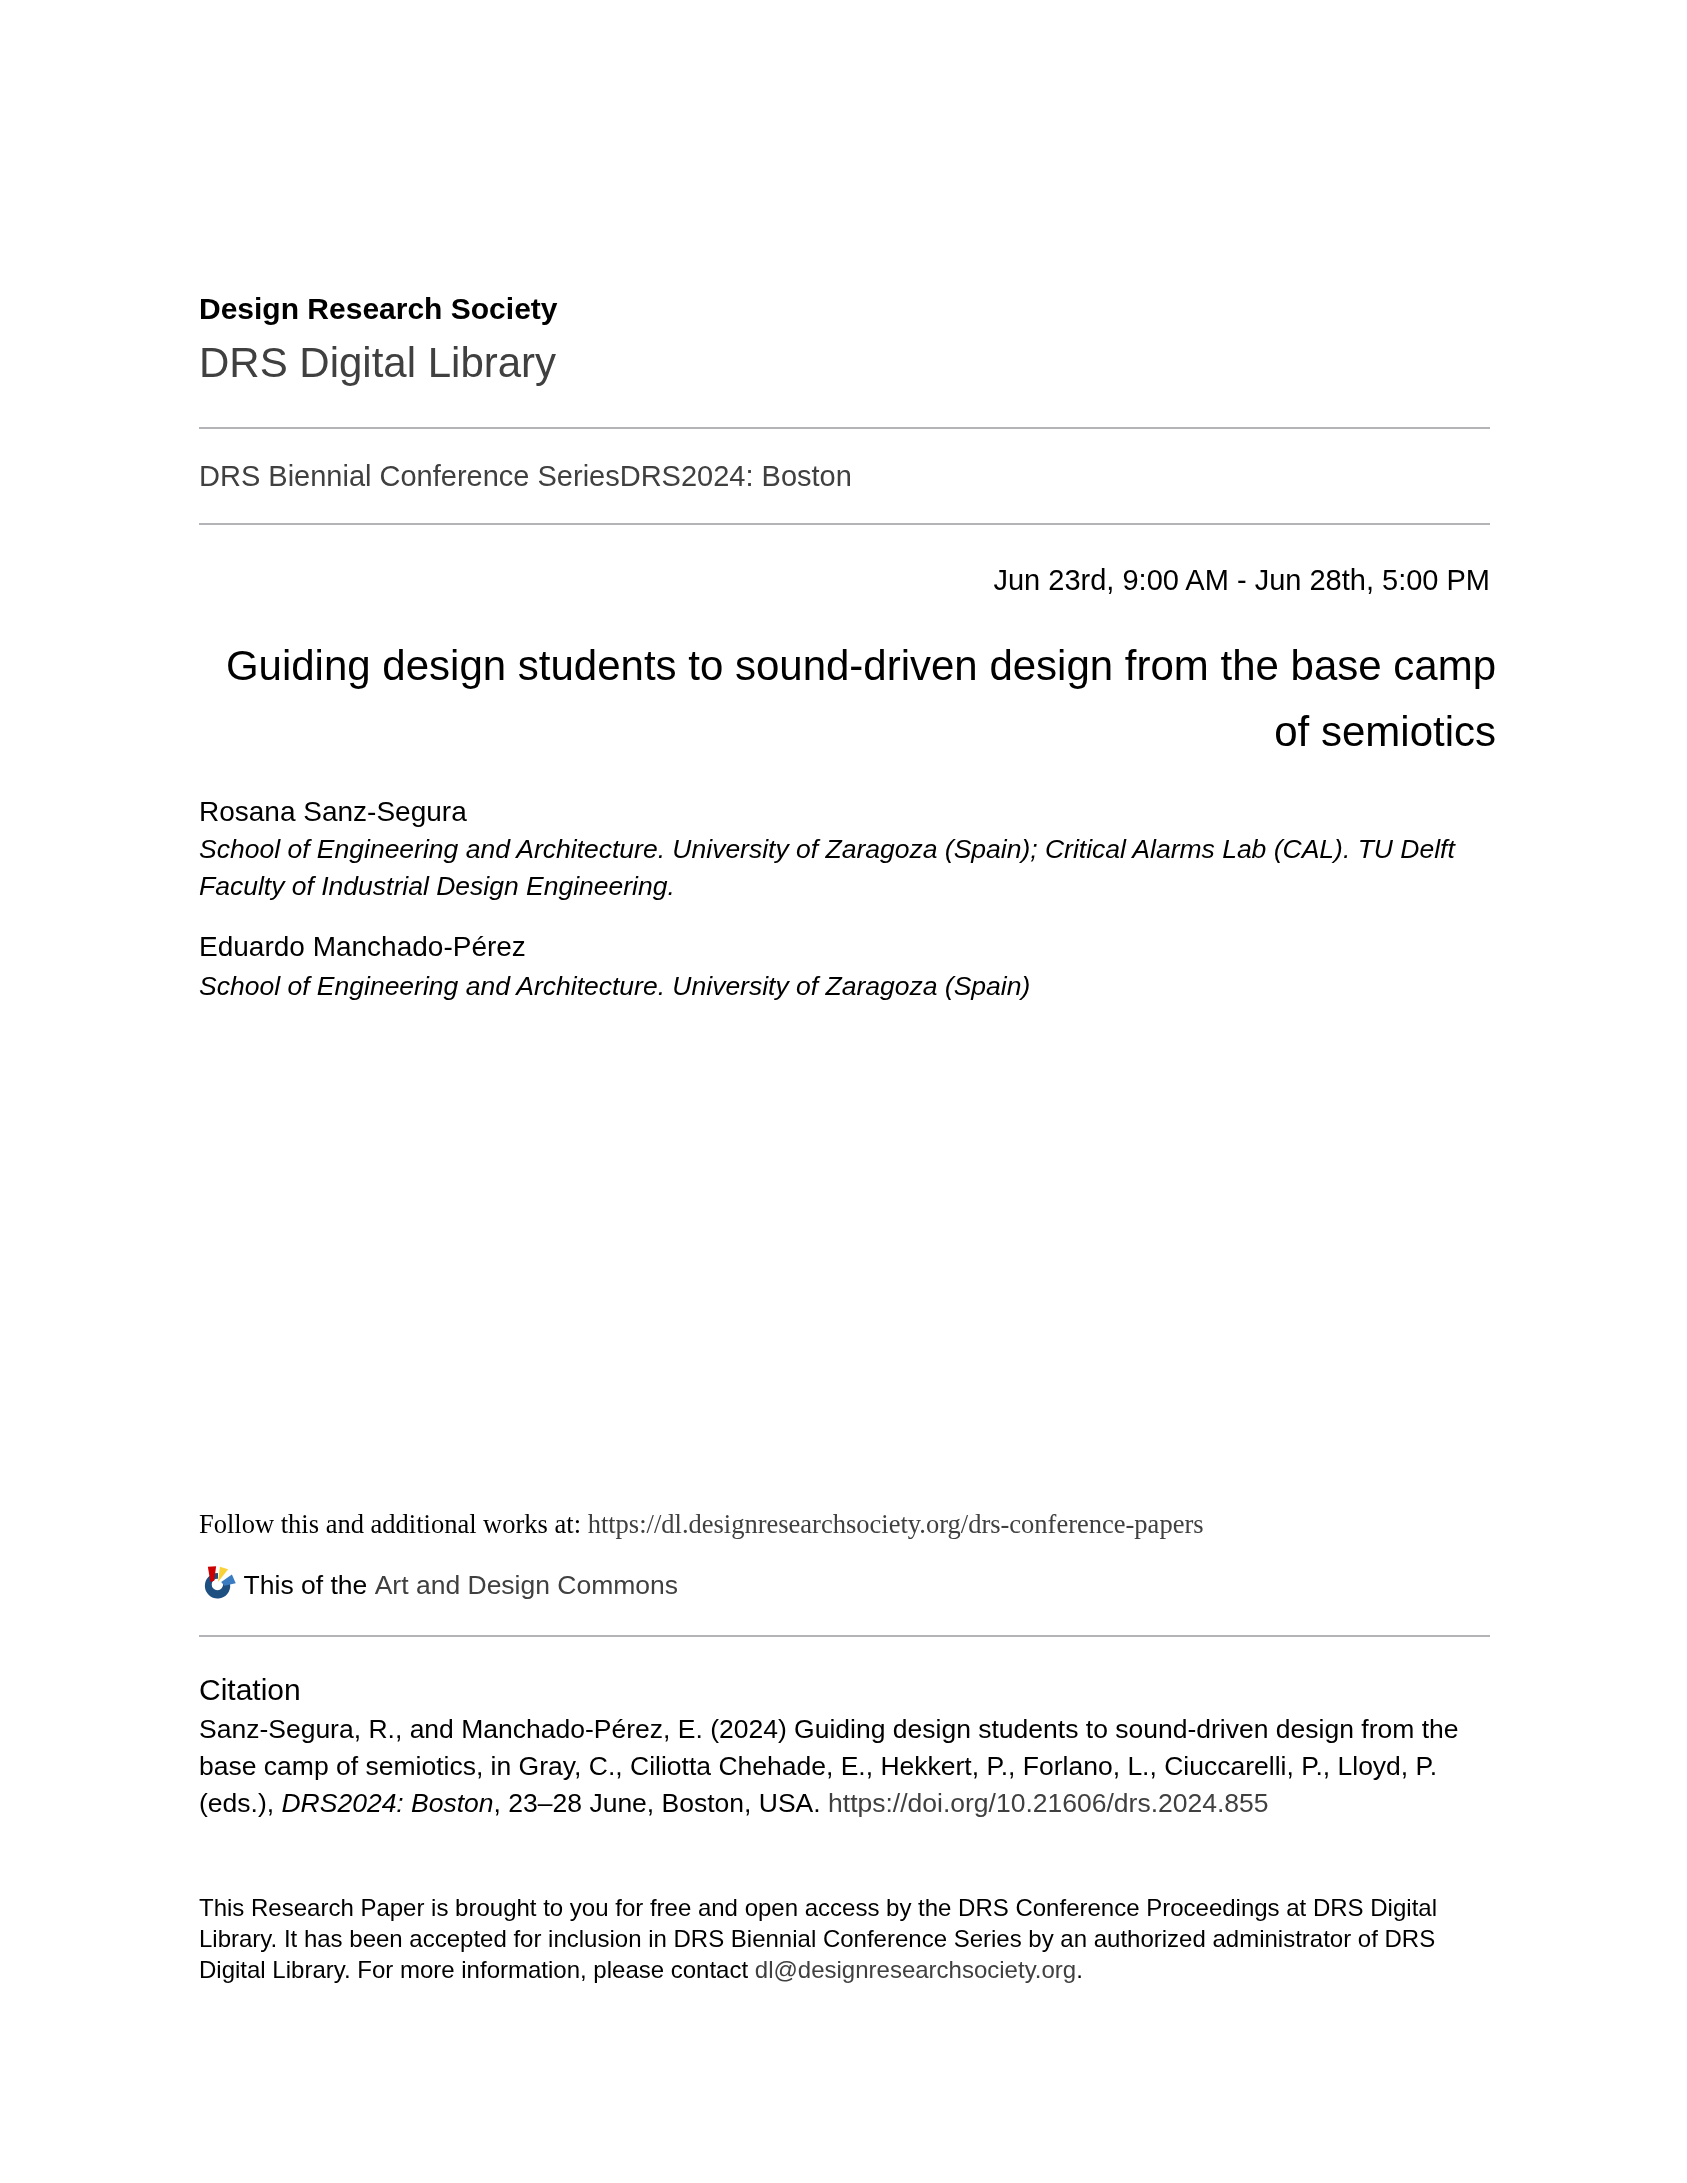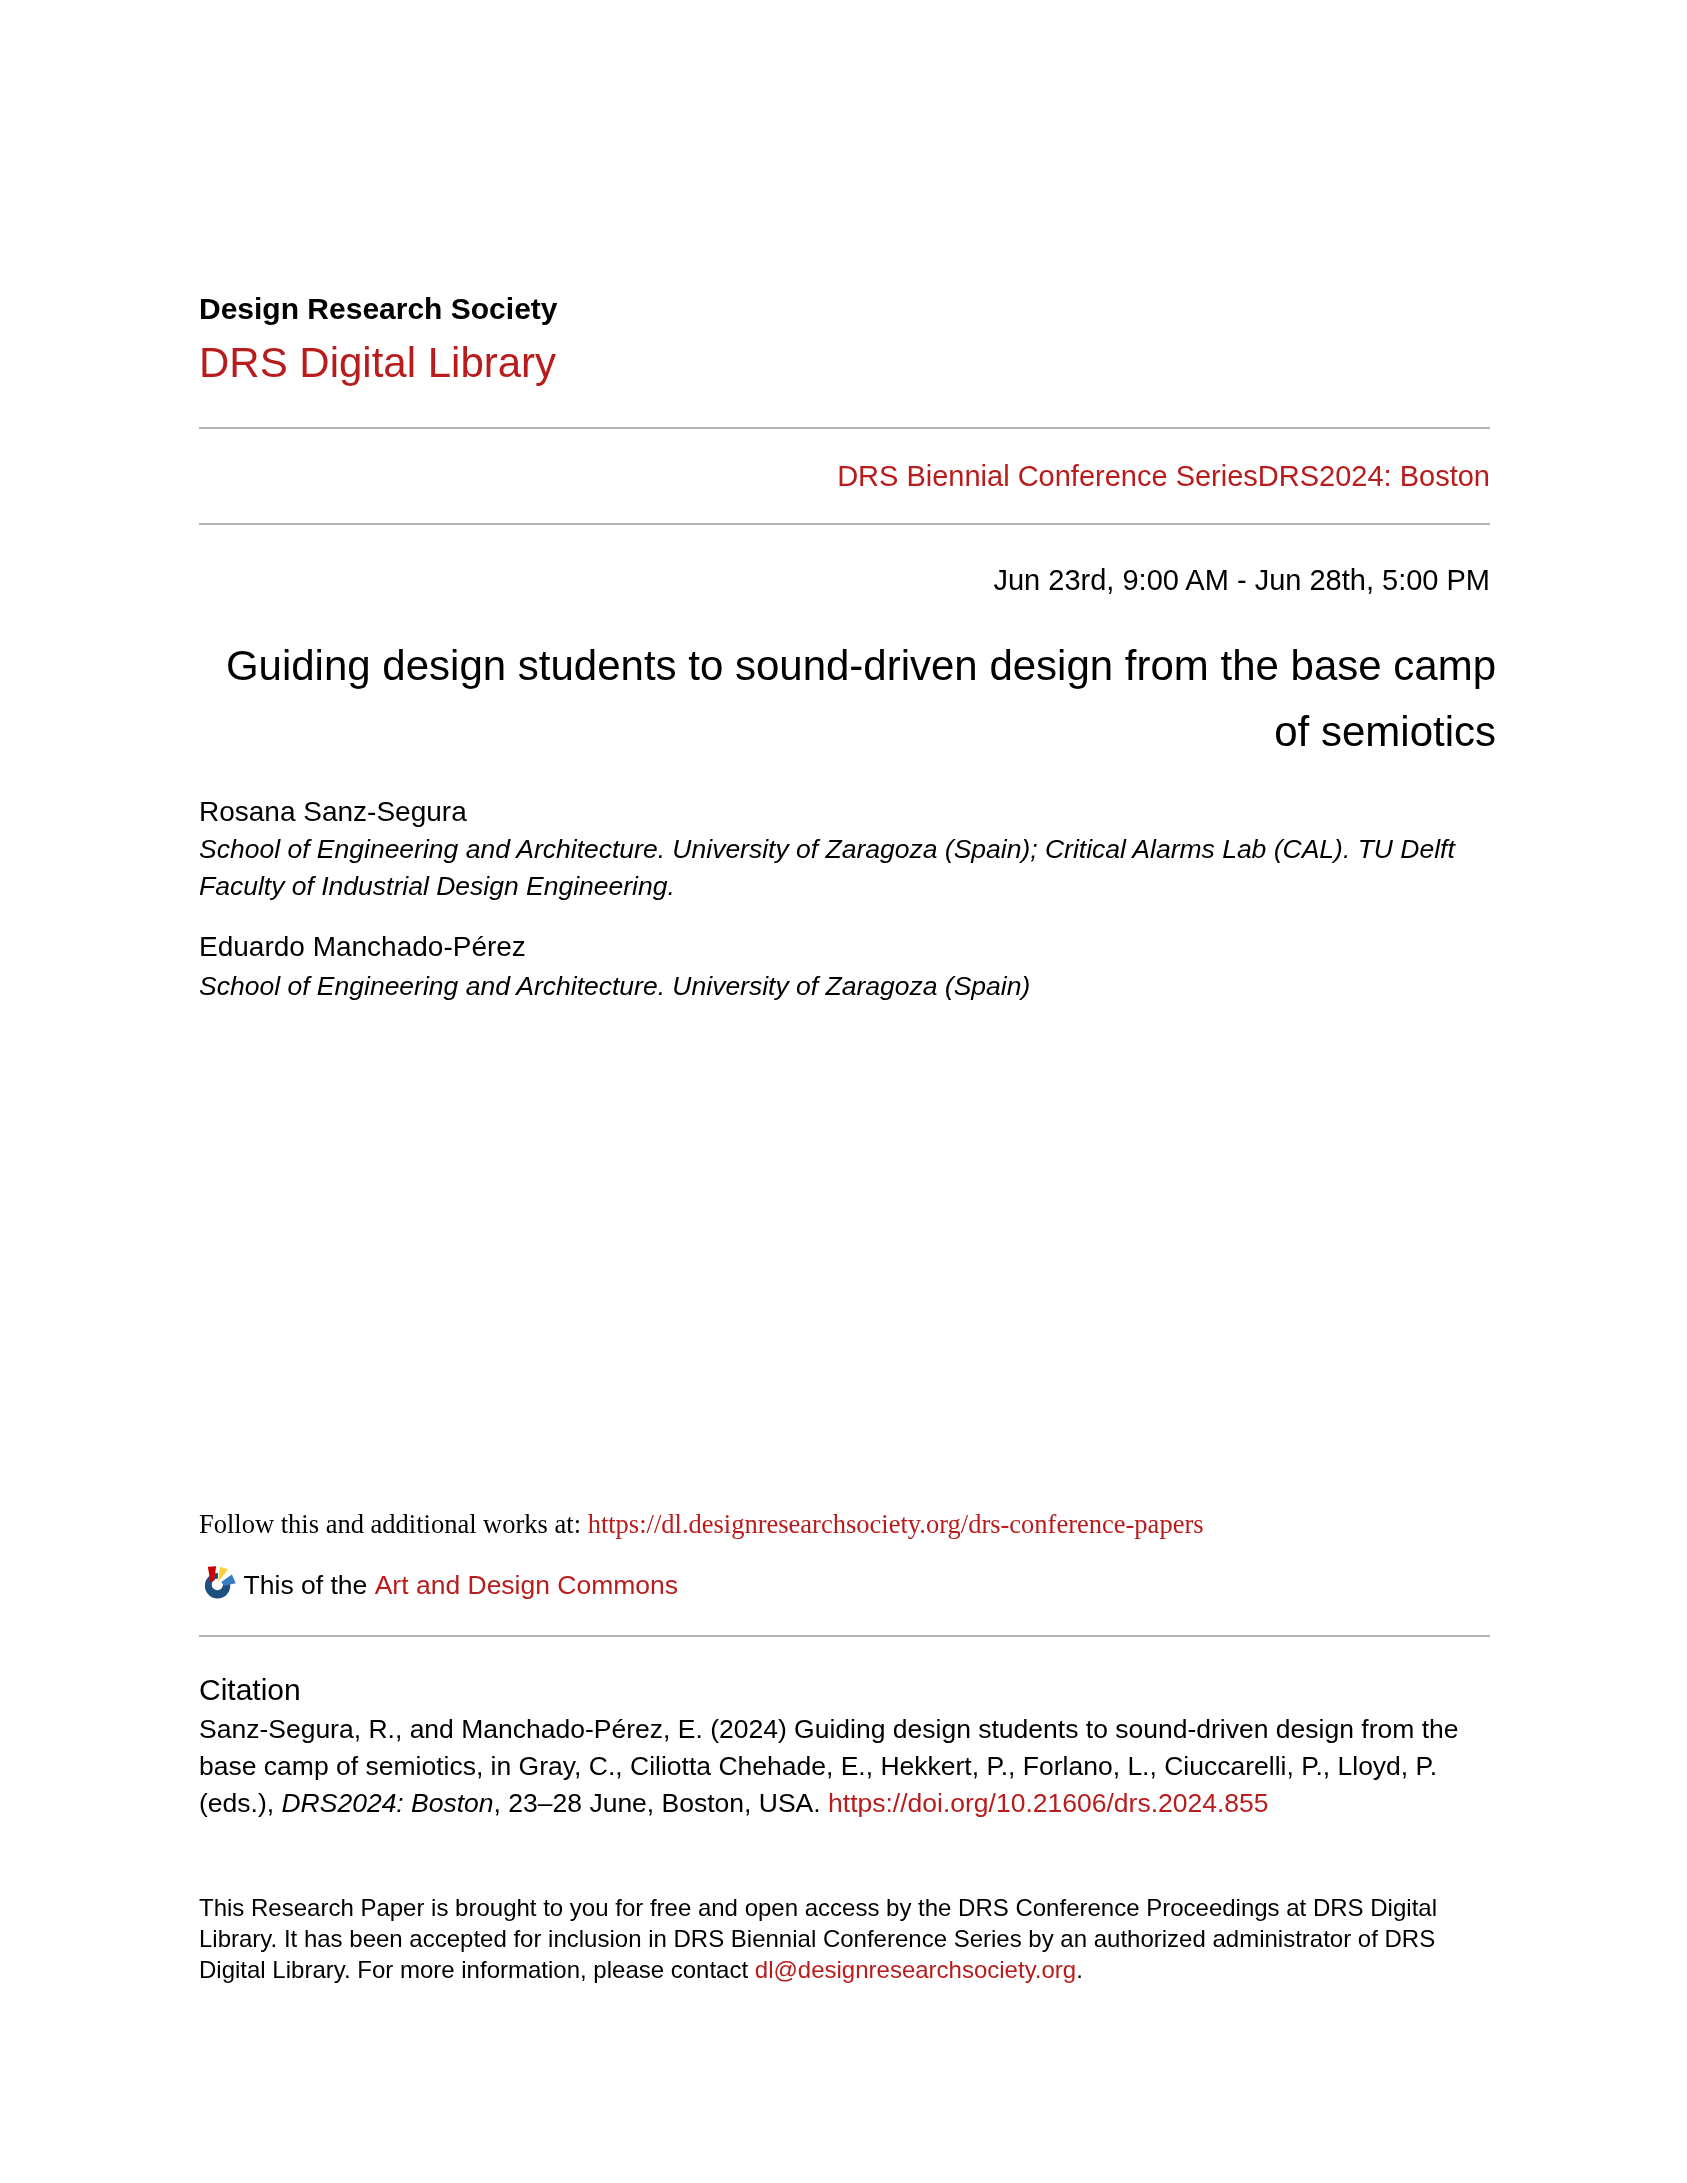--- a/index.html
+++ b/index.html
@@ -1,23 +1,23 @@
 <!DOCTYPE html>
 <html style="font-size:10.6px"><head>
 <meta charset="utf-8">
 <style>
   html, body { margin: 0; padding: 0; background: #ffffff; }
   body { width: 1688px; height: 2183px; position: relative; overflow: hidden;
          font-family: "Liberation Sans", "DejaVu Sans", sans-serif; color: #000000; }
   .abs { position: absolute; left: 199px; width: 1291px; white-space: nowrap; }
-  .link { color: #b91c1c; text-decoration: none; }
+  .link { color: #404040; text-decoration: none; }
   .rule { position: absolute; left: 199px; width: 1291px; height: 2px; background: #b4b4b8; }
   #org { top: 291px; font-size: 30px; line-height: 36px; font-weight: bold; }
   #lib { top: 338px; font-size: 42px; line-height: 49px; }
-  #series-row { top: 459px; font-size: 29px; line-height: 34px; display: flex; justify-content: flex-end; }
+  #series-row { top: 459px; font-size: 29px; line-height: 34px; display: flex; justify-content: flex-start; }
   #date { top: 563px; font-size: 29px; line-height: 34px; text-align: right; }
   #title { top: 633px; font-size: 42px; line-height: 66px; white-space: normal; width: 1297px; }
   .author { font-size: 28px; line-height: 34px; }
   .affil { font-size: 26.5px; line-height: 37px; font-style: italic; white-space: normal; }
   #follow { top: 1506px; font-size: 26.5px; line-height: 37px; font-family: Liberation Serif, serif; }
   #partof { top: 1563px; font-size: 26.5px; line-height: 37px; display: flex; align-items: flex-end; }
   #partof .dc-icon { width: 38px; height: 38px; margin-right: 6.6px; margin-bottom: 2.6px; }
   #cite-head { top: 1672px; font-size: 30px; line-height: 36px; }
   #cite-body { top: 1711px; font-size: 26.5px; line-height: 37px; white-space: normal; width: 1297px; }
   #footer { top: 1892px; font-size: 24px; line-height: 31px; white-space: normal; width: 1297px; }

